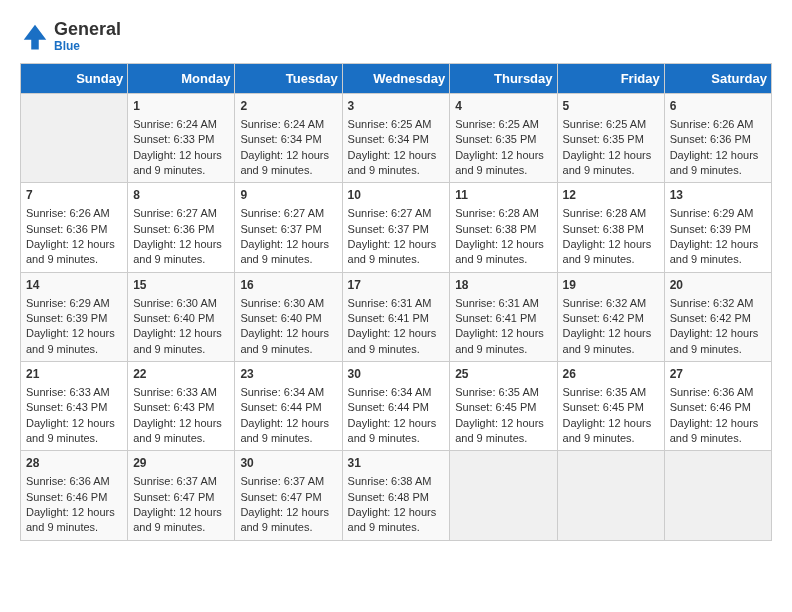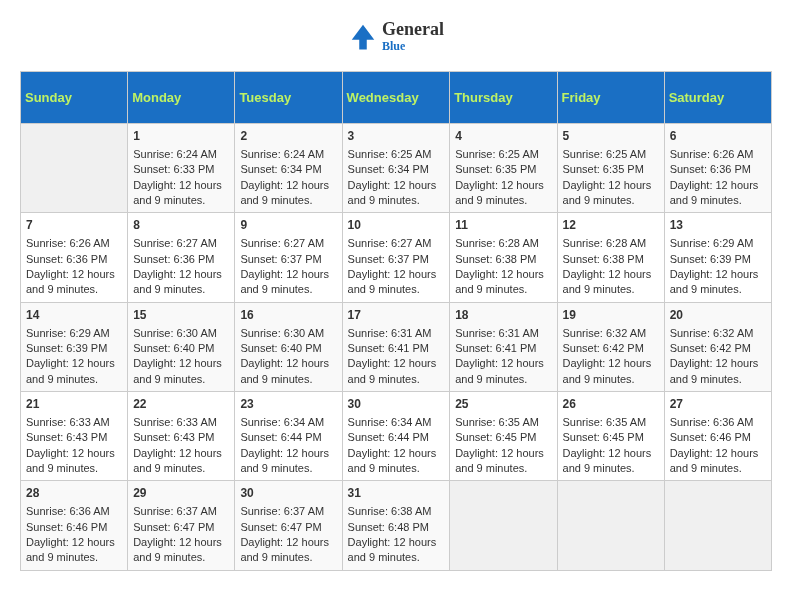--- a/index.html
+++ b/index.html
@@ -5,24 +5,23 @@
     * { box-sizing: border-box; margin: 0; padding: 0; }
     body {
       font-family: Arial, sans-serif;
       background: #fff;
       width: 792px;
       min-height: 612px;
       padding: 20px;
     }
     .header-area {
       display: flex;
-      justify-content: center;
+      justify-content: space-between;
       align-items: flex-start;
-      margin-bottom: 18px;
-      font-family: Liberation Serif, serif;
+      margin-bottom: 10px;
     }
     .logo {
       display: flex;
       align-items: center;
       gap: 4px;
     }
     .logo-text {
       display: flex;
       flex-direction: column;
       line-height: 1.1;
@@ -53,23 +52,23 @@
       font-size: 16px;
       color: #555;
     }
     .calendar-table {
       width: 100%;
       border-collapse: collapse;
       font-size: 11px;
     }
     .calendar-table thead tr th {
       background-color: #1a6fc4;
-      color: #bef264;
-      padding: 18px 4px;
-      text-align: left;
+      color: #ffffff;
+      padding: 7px 4px;
+      text-align: right;
       font-size: 13px;
       font-weight: bold;
       border: 1px solid #ccc;
     }
     .calendar-table tbody tr td {
       vertical-align: top;
       padding: 4px 5px;
       border: 1px solid #ccc;
       height: 80px;
       width: 108px;

